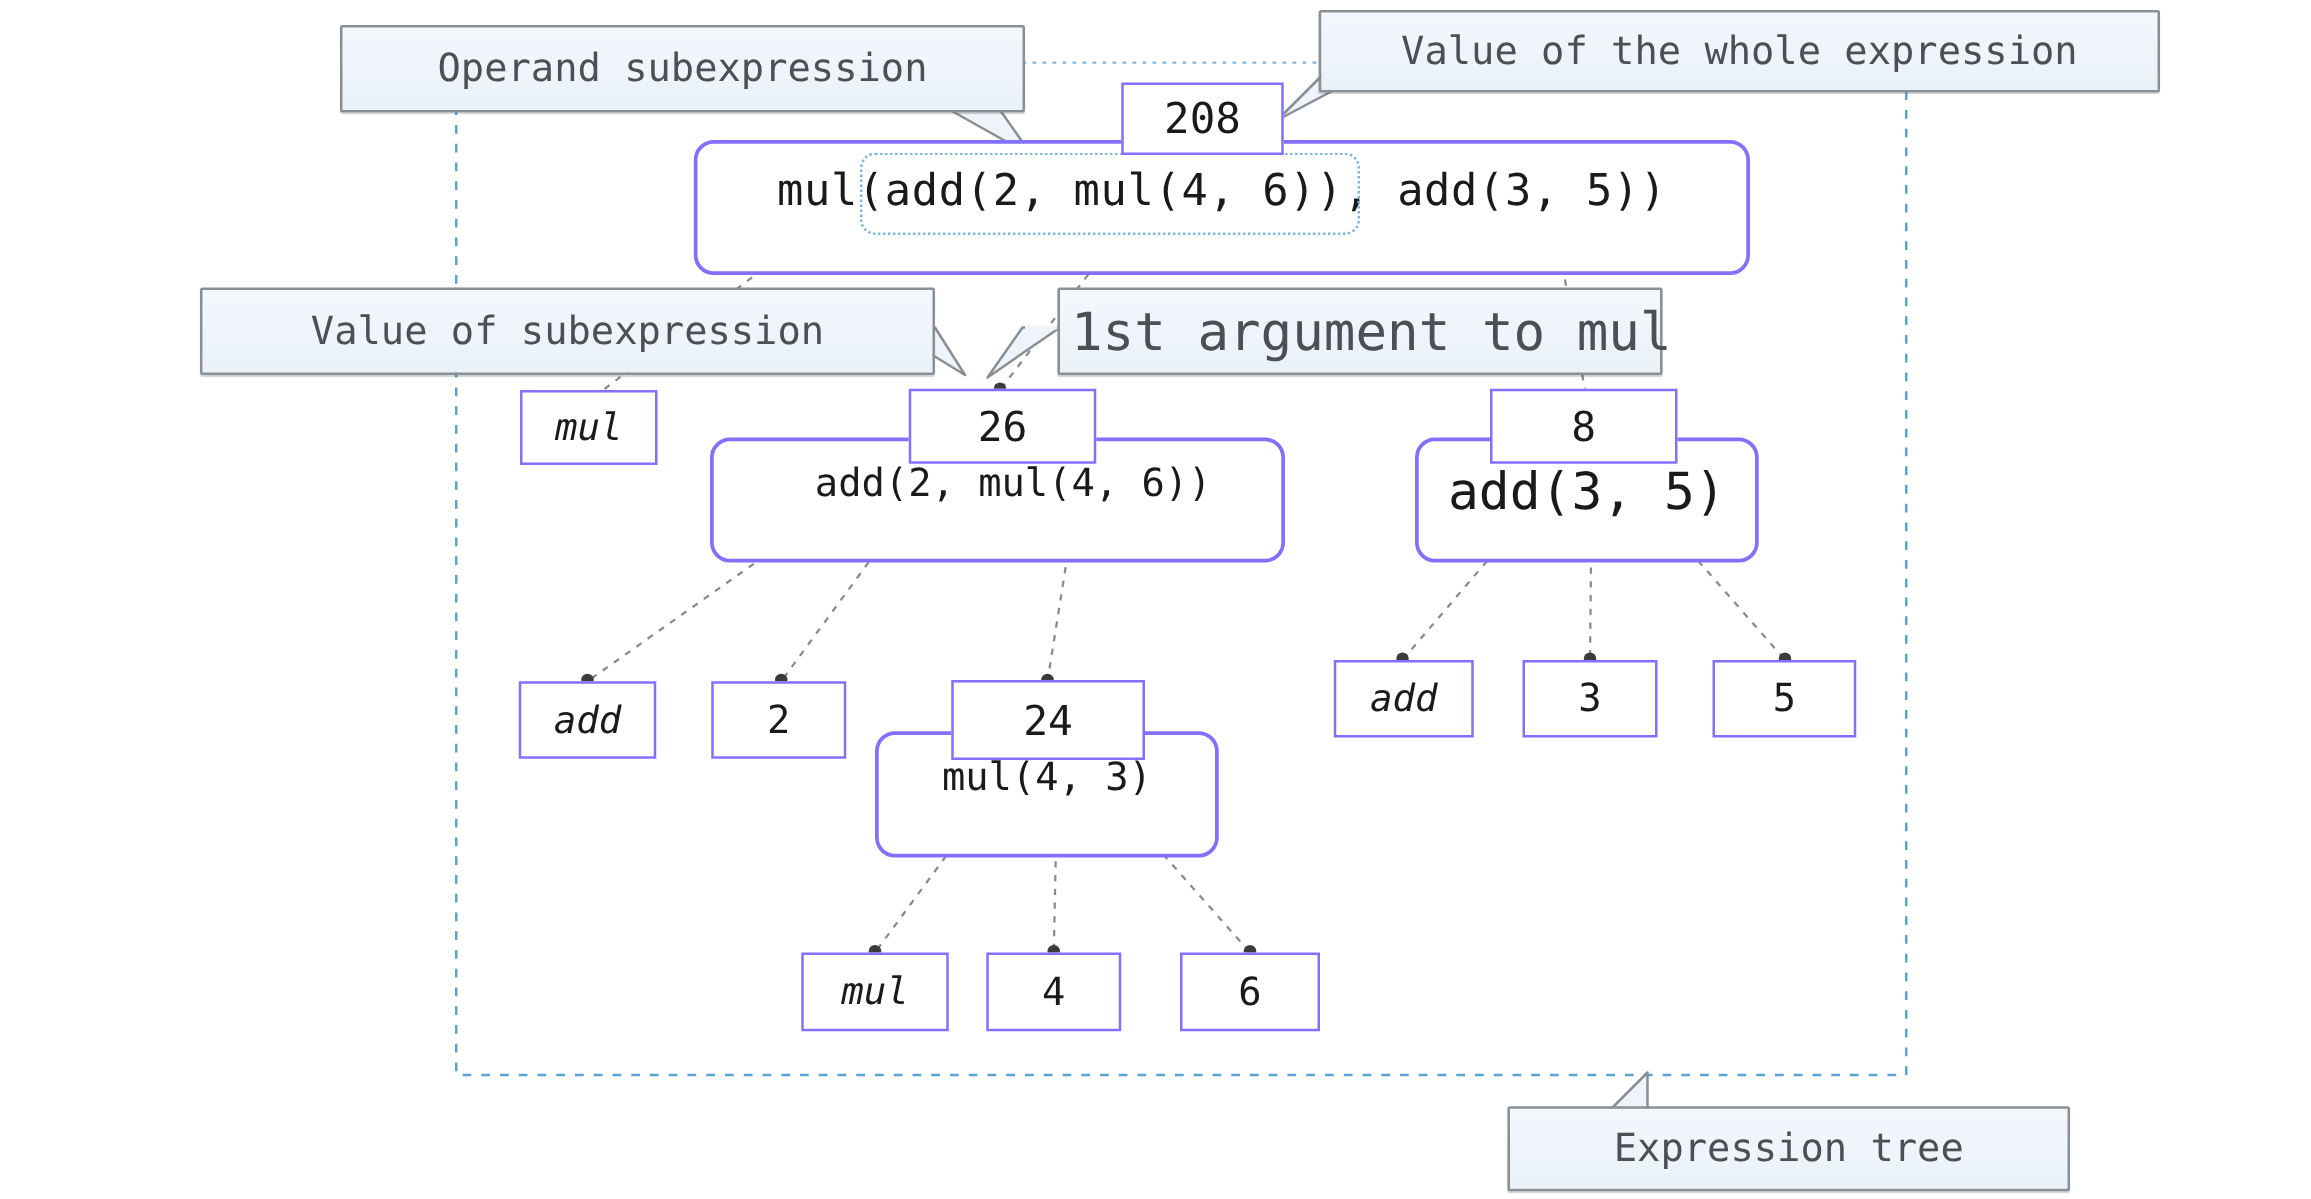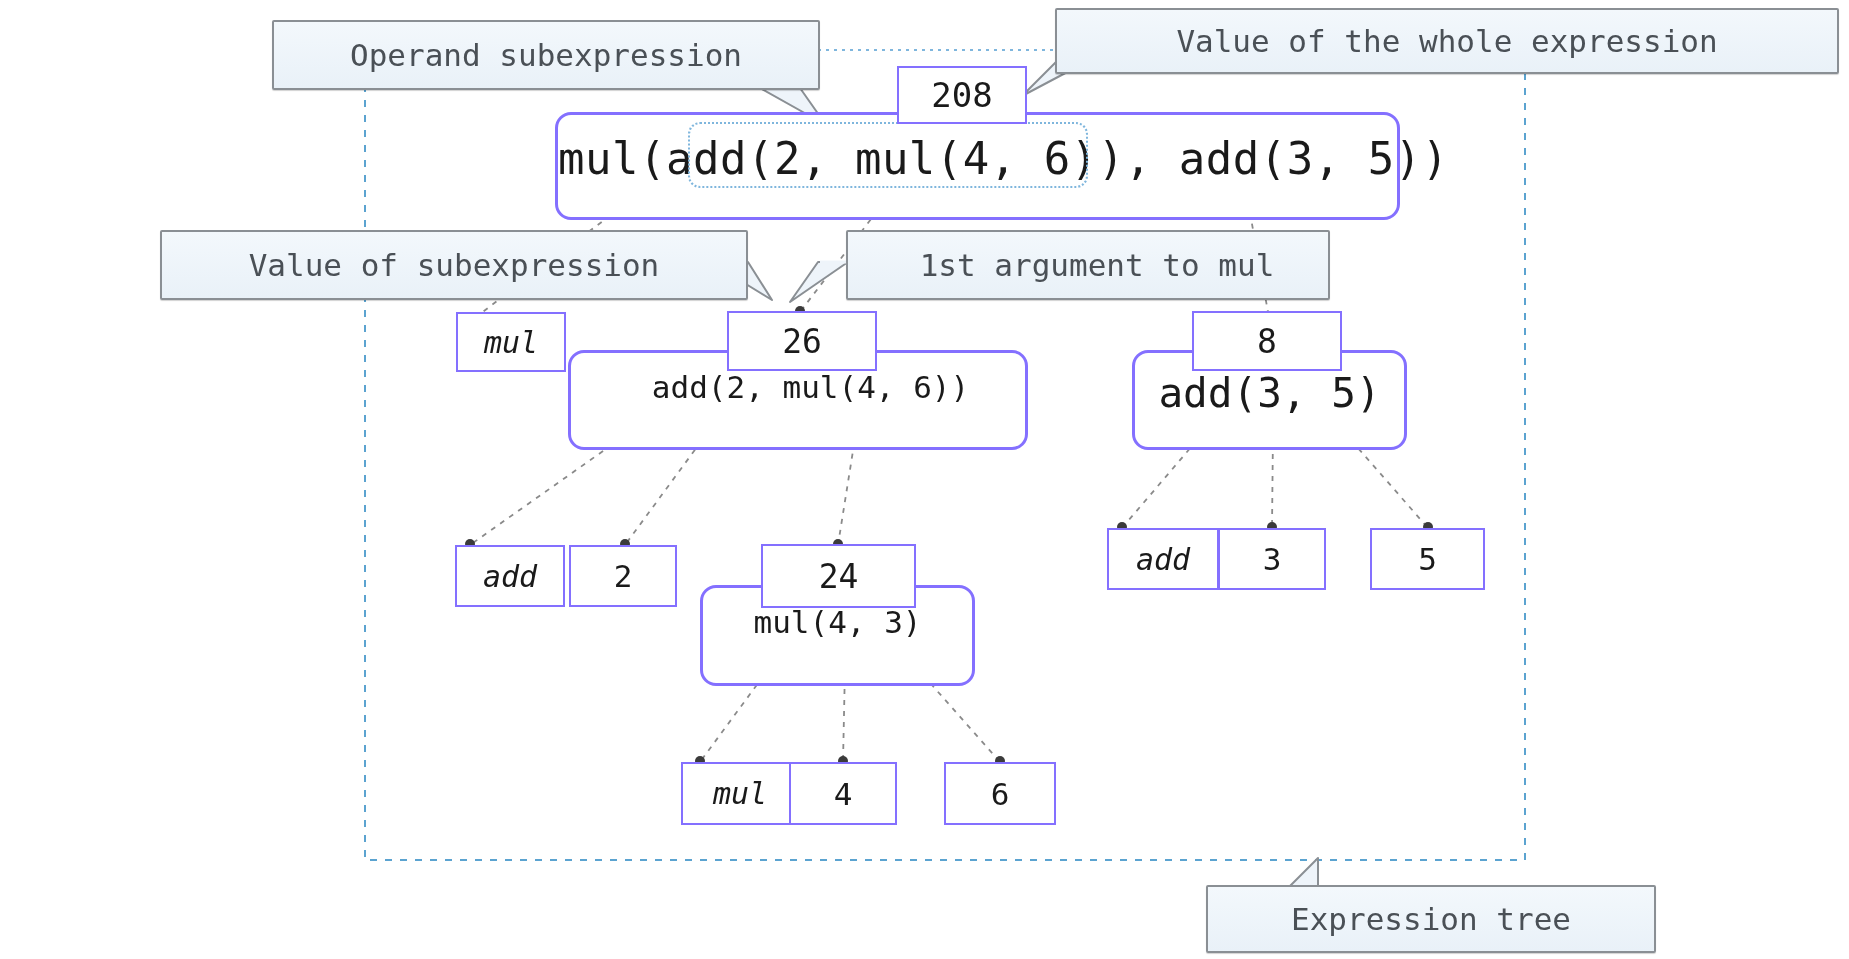--- a/index.html
+++ b/index.html
@@ -45,21 +45,21 @@
     border-width: 3px;
   }
   .node.leaf {
     border-radius: 0;
     border-width: 2px;
   }
   .node.value {
     border-radius: 0;
     border-width: 2px;
   }
-  .node.italic { font-style: italic; margin-left: 40px; }
+  .node.italic { font-style: italic; }
 
   .exprtext {
     position: absolute;
     left: 0; right: 0;
     text-align: center;
   }
 
   
   .callout {
     position: absolute;
@@ -227,21 +227,21 @@
     <g stroke="#eef4fa" stroke-width="3">
       <line x1="762" y1="88" x2="798" y2="88"></line>
       <line x1="1060" y1="60" x2="1088" y2="60"></line>
       <line x1="712" y1="262" x2="746" y2="262"></line>
       <line x1="820" y1="262" x2="846" y2="262"></line>
       <line x1="1290" y1="888" x2="1316" y2="888"></line>
     </g>
   </svg>
 
   <div class="node expr" style="left:555px; top:112px; width:845px; height:108px;">
-    <span class="exprtext" style="top:18px; font-size:44px; letter-spacing:0.5px;">mul(add(2, mul(4, 6)), add(3, 5))</span>
+    <span class="exprtext" style="top:18px; font-size:35px; letter-spacing:0.5px;">mul(add(2, mul(4, 6)), add(3, 5))</span>
   </div>
 
   <div class="dotted-sub" style="left:688px; top:122px; width:400px; height:66px;"></div>
 
   <div class="node value" style="left:897px; top:66px; width:130px; height:58px; font-size:34px; z-index:20;">208</div>
 
   <div class="node leaf italic" style="left:416px; top:312px; width:110px; height:60px; font-size:30px;">mul</div>
 
   <div class="node value" style="left:727px; top:311px; width:150px; height:60px; font-size:33px; z-index:20;">26</div>
 
@@ -274,29 +274,29 @@
   <div class="node leaf italic" style="left:641px; top:762px; width:118px; height:63px; font-size:30px;">mul</div>
 
   <div class="node leaf" style="left:789px; top:762px; width:108px; height:63px; font-size:31px;">4</div>
 
   <div class="node leaf" style="left:944px; top:762px; width:112px; height:63px; font-size:31px;">6</div>
 
   <div class="callout" style="left:272px; top:20px; width:548px; height:70px; font-size:31px;">
     <span class="callout-label">Operand subexpression</span>
   </div>
 
-  <div class="callout" style="left:1055px; top:8px; width:784px; height:66px; font-size:31px;">
+  <div class="callout" style="left:1055px; top:8px; width:673px; height:66px; font-size:31px;">
     <span class="callout-label">Value of the whole expression</span>
   </div>
 
   <div class="callout" style="left:160px; top:230px; width:588px; height:70px; font-size:31px;">
     <span class="callout-label">Value of subexpression</span>
   </div>
 
-  <div class="callout" style="left:846px; top:230px; width:484px; height:70px; font-size:31px;padding-left:18px;">
+  <div class="callout" style="left:846px; top:230px; width:484px; height:70px; font-size:42px;padding-left:18px;">
     <span class="callout-label">1st argument to mul</span>
   </div>
 
   <div class="callout" style="left:1206px; top:885px; width:450px; height:68px; font-size:31px;">
     <span class="callout-label">Expression tree</span>
   </div>
 
 </div>
 
 </body></html>

